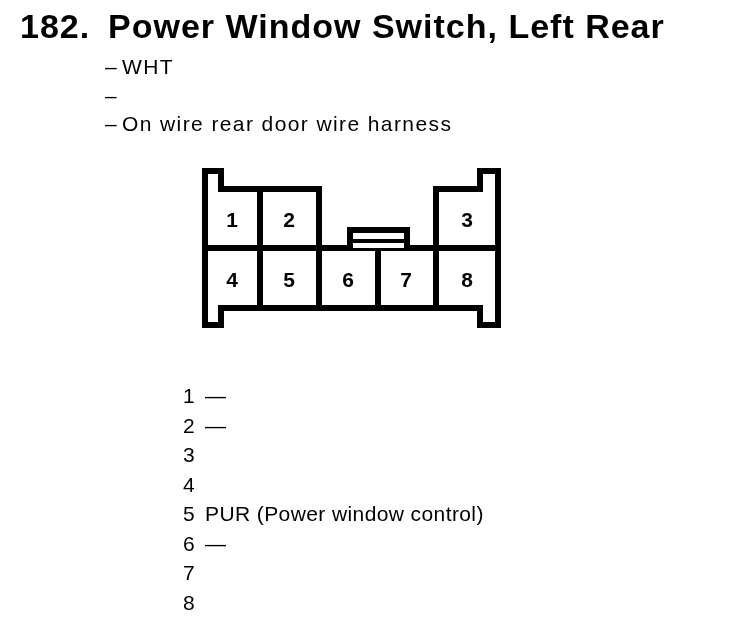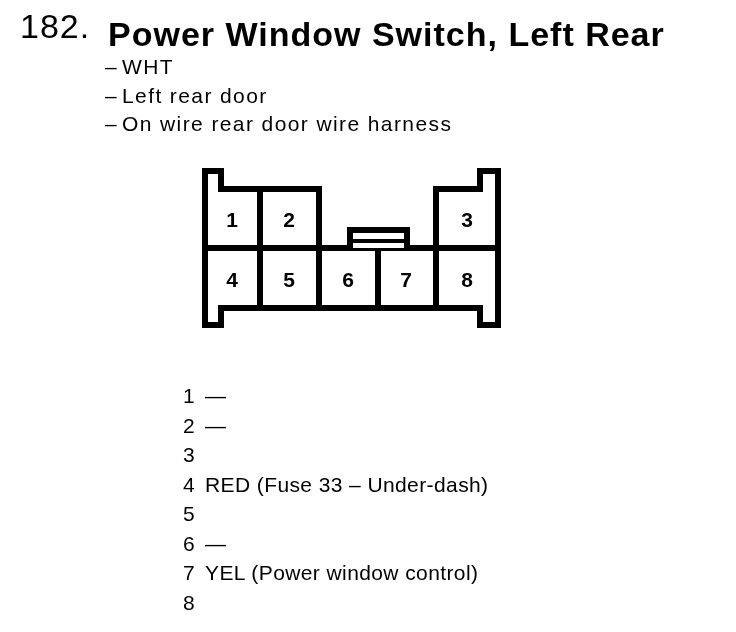--- a/index.html
+++ b/index.html
@@ -22,30 +22,30 @@
     top: 9px;
     left: 0;
     width: 736px;
     height: 40px;
   }
   .heading-number {
     position: absolute;
     left: 20px;
     top: 0;
     font-size: 34px;
-    font-weight: normal;
+    font-weight: bold;
     line-height: 34px;
     letter-spacing: 1px;
     white-space: nowrap;
     text-align: right;
   }
   .heading-title {
     position: absolute;
     left: 108px;
-    top: 8px;
+    top: 0;
     font-size: 34px;
     font-weight: bold;
     line-height: 34px;
     letter-spacing: 1px;
     white-space: nowrap;
   }
 
   
   .notes {
     position: absolute;
@@ -111,21 +111,20 @@
   <span class="heading-title">Power Window Switch, Left Rear</span>
 </div>
 
 <div class="notes">
   <div class="note-line">
     <span class="note-dash">–</span>
     <span>WHT</span>
   </div>
   <div class="note-line">
     <span class="note-dash">–</span>
-    <span>Left rear door</span>
   </div>
   <div class="note-line">
     <span class="note-dash">–</span>
     <span>On wire rear door wire harness</span>
   </div>
 </div>
 
 <div class="diagram-layer">
   <svg width="736" height="632" viewBox="0 0 736 632" shape-rendering="crispEdges">
 
@@ -160,29 +159,28 @@
   </div>
   <div class="pinout-row">
     <span class="pin-number">2</span>
     <span class="pin-desc">—</span>
   </div>
   <div class="pinout-row">
     <span class="pin-number">3</span>
   </div>
   <div class="pinout-row">
     <span class="pin-number">4</span>
-    <span class="pin-desc">RED (Fuse 33 – Under-dash)</span>
   </div>
   <div class="pinout-row">
     <span class="pin-number">5</span>
+    <span class="pin-desc">PUR (Power window control)</span>
   </div>
   <div class="pinout-row">
     <span class="pin-number">6</span>
     <span class="pin-desc">—</span>
   </div>
   <div class="pinout-row">
     <span class="pin-number">7</span>
-    <span class="pin-desc">YEL (Power window control)</span>
   </div>
   <div class="pinout-row">
     <span class="pin-number">8</span>
   </div>
 </div>
 
 </body></html>

